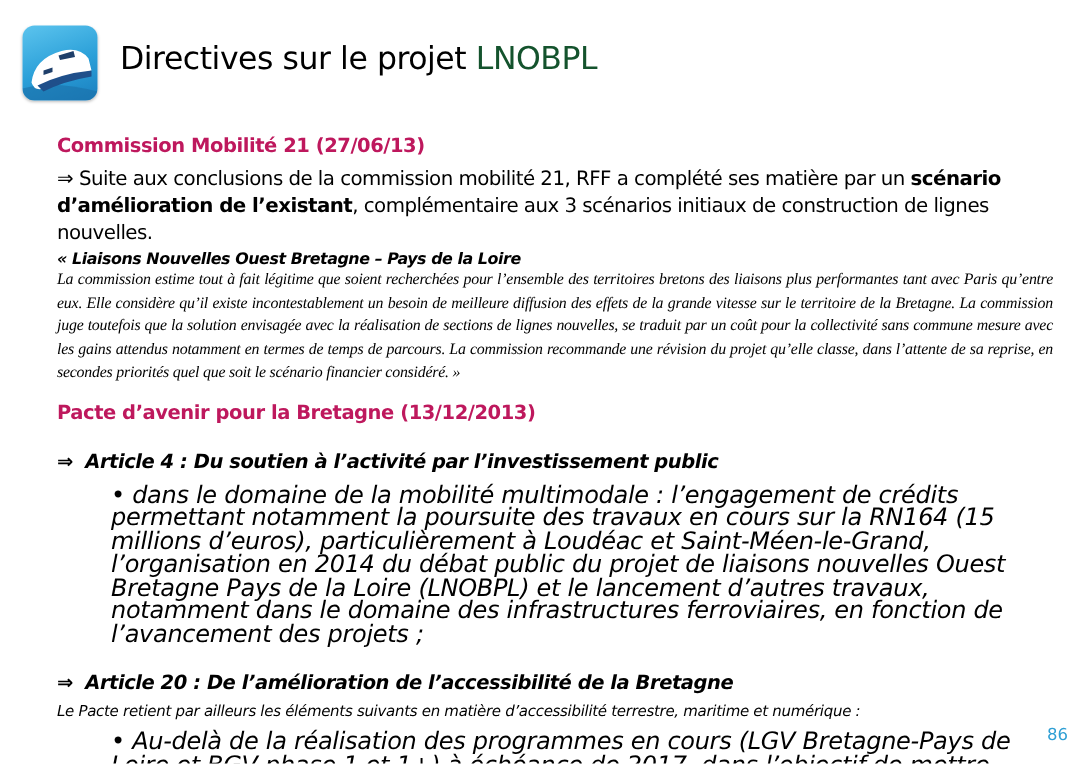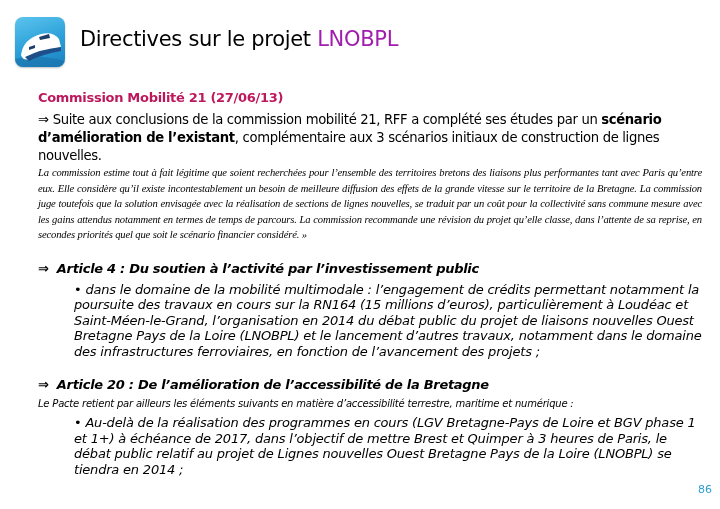--- a/index.html
+++ b/index.html
@@ -1,30 +1,30 @@
 <!DOCTYPE html>
 <html><head>
   <meta charset="utf-8">
   <style>
     html, body { margin: 0; padding: 0; background: #ffffff; }
     body { width: 720px; height: 509px; position: relative; overflow: hidden; font-family: "Liberation Sans", sans-serif; color: #000; }
     .app-icon { position: absolute; left: 15px; top: 17px; width: 50px; height: 50px; border-radius: 8px; background: linear-gradient(160deg, #5cc4ee 0%, #2a9fd8 55%, #1a7fbf 100%); overflow: hidden; box-shadow: 0 1px 2px rgba(0,0,0,0.25); }
     .app-icon svg { width: 50px; height: 50px; display: block; }
     .title { position: absolute; left: 80px; top: 27px; font-size: 21px; font-family: "DejaVu Sans", sans-serif; letter-spacing: -0.3px; }
-    .title .accent { color: #a21caf; }
+    .title .accent { color: #14532d; }
     .content { position: absolute; left: 38px; top: 90px; width: 664px; }
     .heading { color: #be185d; font-weight: bold; font-size: 13px; font-family: "DejaVu Sans", sans-serif; margin: 0; letter-spacing: -0.3px; }
     .h1 { top: 0; }
     .para1 { font-size: 13.2px; line-height: 18px; margin-top: 6px; font-family: "DejaVu Sans", sans-serif; letter-spacing: -0.35px; }
     .arrow { font-family: "DejaVu Sans", sans-serif; margin-right: 4px; }
     .quote-title { font-size: 10.6px; font-style: italic; font-weight: bold; font-family: "DejaVu Sans", sans-serif; margin-top: 2px; letter-spacing: -0.3px; }
     .quote-body { font-size: 10.6px; font-style: italic; line-height: 15.5px; text-align: justify; font-family: Liberation Serif, serif; letter-spacing: -0.15px; }
     .h2 { margin-top: 11px; }
     .article { font-size: 13px; font-style: italic; font-weight: bold; font-family: "DejaVu Sans", sans-serif; margin-top: 18px; letter-spacing: -0.3px; }
-    .bullet-block { font-size: 13px; font-style: italic; line-height: 15.5px; margin-left: 36px; margin-top: 6px; font-family: "DejaVu Sans", sans-serif; letter-spacing: -0.2px; }
+    .bullet-block { font-size: 16px; font-style: italic; line-height: 15.5px; margin-left: 36px; margin-top: 6px; font-family: "DejaVu Sans", sans-serif; letter-spacing: -0.2px; }
     .plain-italic { font-size: 10px; font-style: italic; font-family: "DejaVu Sans", sans-serif; margin-top: 6px; letter-spacing: -0.2px; }
     .page-num { position: absolute; right: 8px; bottom: 13px; color: #2f9fd4; font-size: 11px; font-family: "DejaVu Sans", sans-serif; }
   </style>
 </head>
 <body>
 
 <div class="app-icon">
   <svg viewBox="0 0 50 50" xmlns="http://www.w3.org/2000/svg">
     <path d="M0 42 Q20 36 50 44 L50 50 L0 50 Z" fill="#1a6fa8" opacity="0.6"></path>
     <path d="M6 38 Q8 22 26 17 Q38 14 44 22 L46 30 Q30 34 14 42 Q8 44 6 38 Z" fill="#ffffff"></path>
@@ -35,25 +35,27 @@
 </div>
 
 <div class="title">
   <span>Directives sur le projet </span><span class="accent">LNOBPL</span>
 </div>
 
 <div class="content">
   <div class="heading h1">Commission Mobilité 21 (27/06/13)</div>
 
   <div class="para1">
-    <span class="arrow">⇒</span><span>Suite aux conclusions de la commission mobilité 21, RFF a complété ses études par un </span><b>scénario d’amélioration de l’existant</b><span>, complémentaire aux 3 scénarios initiaux de construction de lignes nouvelles.</span>
+    <span class="arrow">⇒</span><span>Suite aux conclusions de la commission mobilité 21, RFF a complété ses matière par un </span><b>scénario d’amélioration de l’existant</b><span>, complémentaire aux 3 scénarios initiaux de construction de lignes nouvelles.</span>
   </div>
 
+  <div class="quote-title">« Liaisons Nouvelles Ouest Bretagne – Pays de la Loire</div>
   <div class="quote-body">La commission estime tout à fait légitime que soient recherchées pour l’ensemble des territoires bretons des liaisons plus performantes tant avec Paris qu’entre eux. Elle considère qu’il existe incontestablement un besoin de meilleure diffusion des effets de la grande vitesse sur le territoire de la Bretagne. La commission juge toutefois que la solution envisagée avec la réalisation de sections de lignes nouvelles, se traduit par un coût pour la collectivité sans commune mesure avec les gains attendus notamment en termes de temps de parcours. La commission recommande une révision du projet qu’elle classe, dans l’attente de sa reprise, en secondes priorités quel que soit le scénario financier considéré. »</div>
 
+  <div class="heading h2">Pacte d’avenir pour la Bretagne (13/12/2013)</div>
 
   <div class="article">
     <span class="arrow">⇒</span>
     <span>Article 4 :  Du soutien à l’activité par l’investissement public</span>
   </div>
   <div class="bullet-block">• dans le domaine de la mobilité multimodale : l’engagement de crédits permettant notamment la poursuite des travaux en cours sur la RN164 (15 millions d’euros), particulièrement à Loudéac et Saint-Méen-le-Grand, l’organisation en 2014 du débat public du projet de liaisons nouvelles Ouest Bretagne Pays de la Loire (LNOBPL) et le lancement d’autres travaux, notamment dans le domaine des infrastructures ferroviaires, en fonction de l’avancement des projets ;</div>
 
   <div class="article">
     <span class="arrow">⇒</span>
     <span>Article 20 : De l’amélioration de l’accessibilité de la Bretagne</span>

